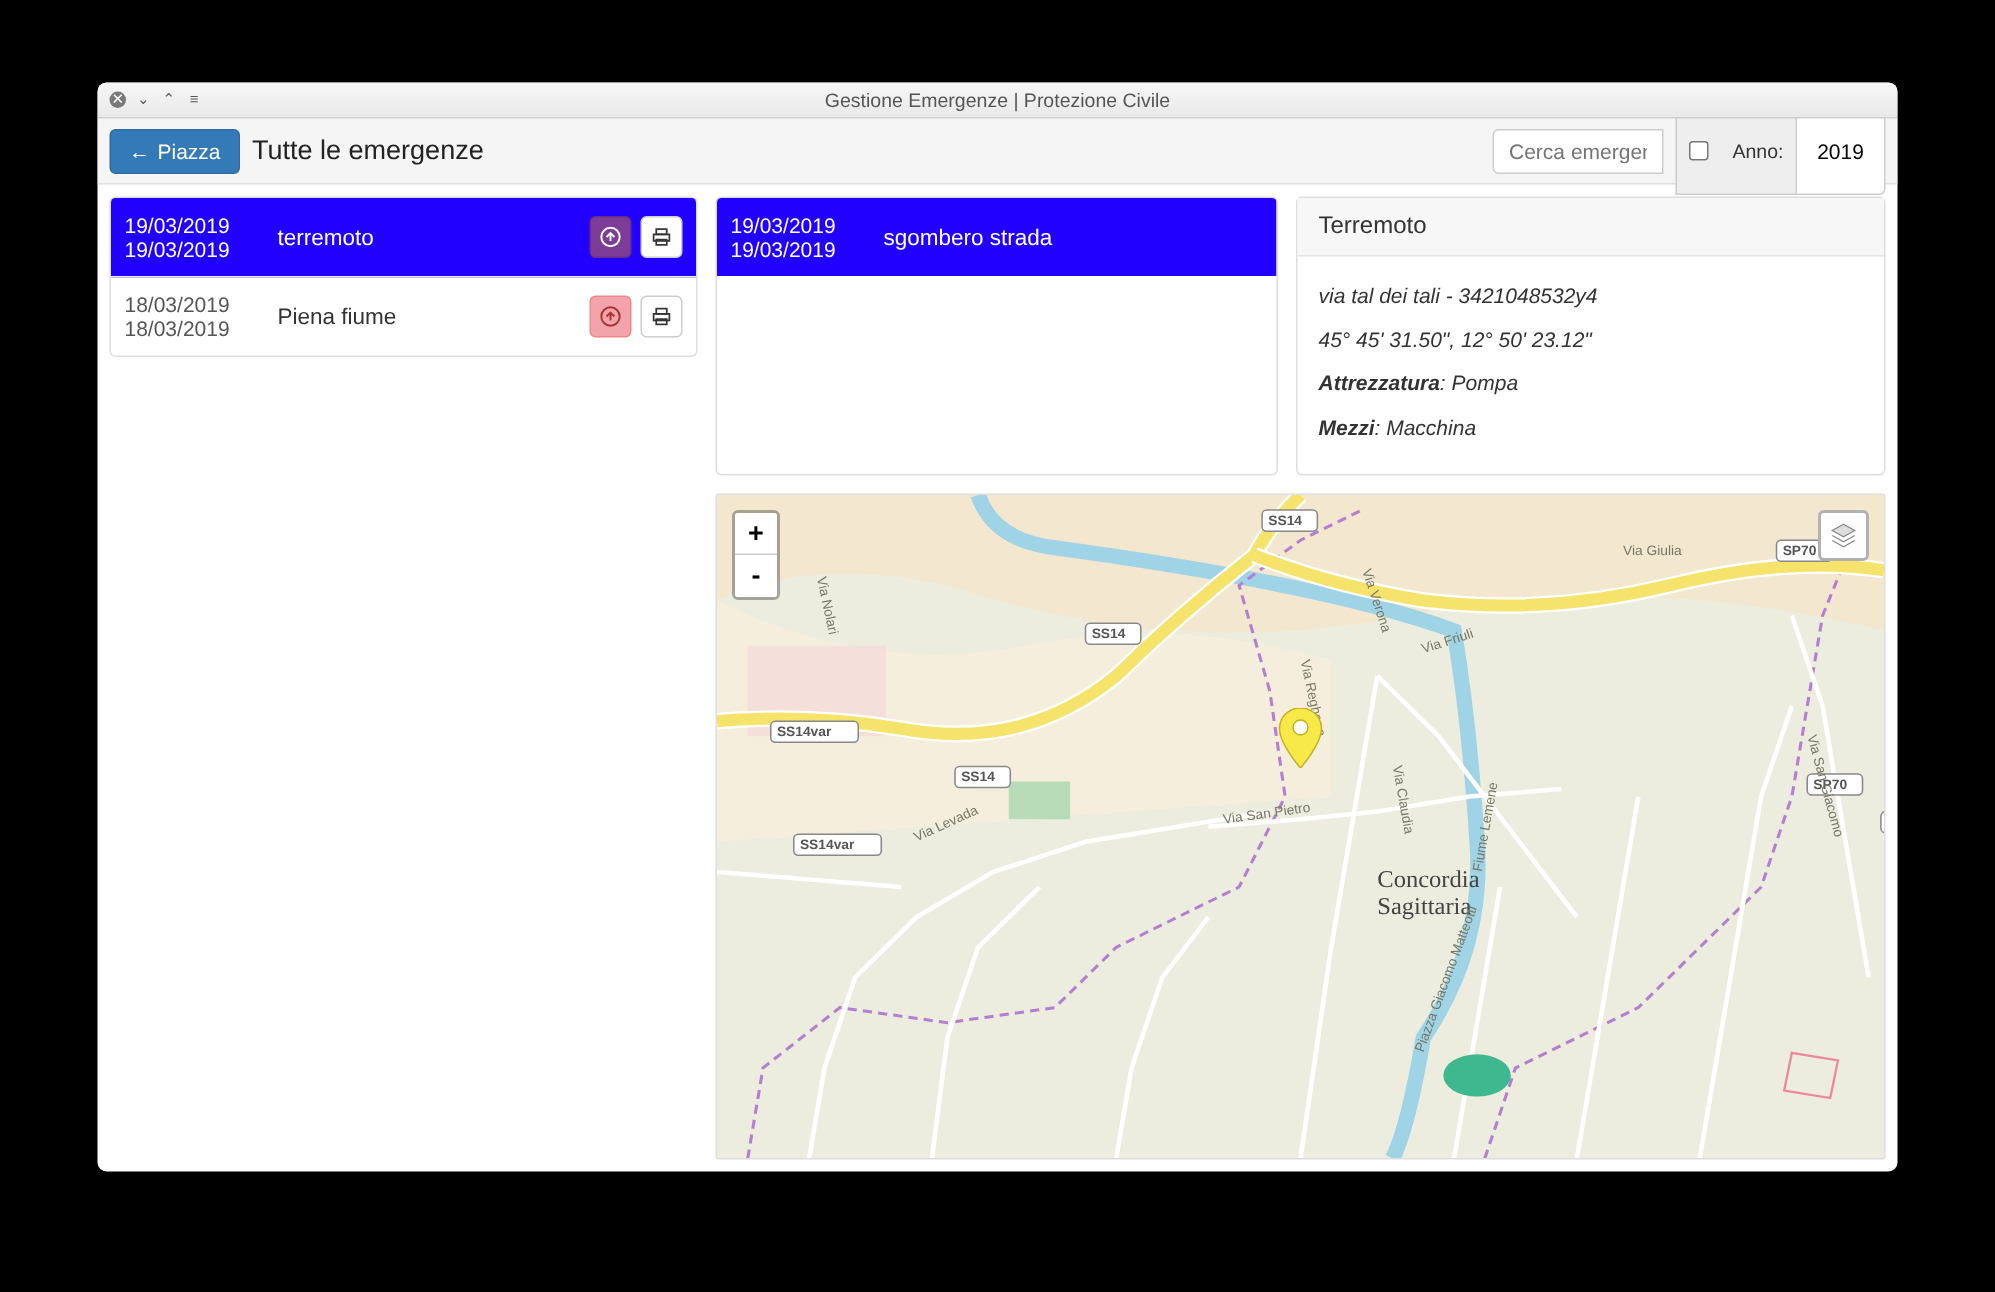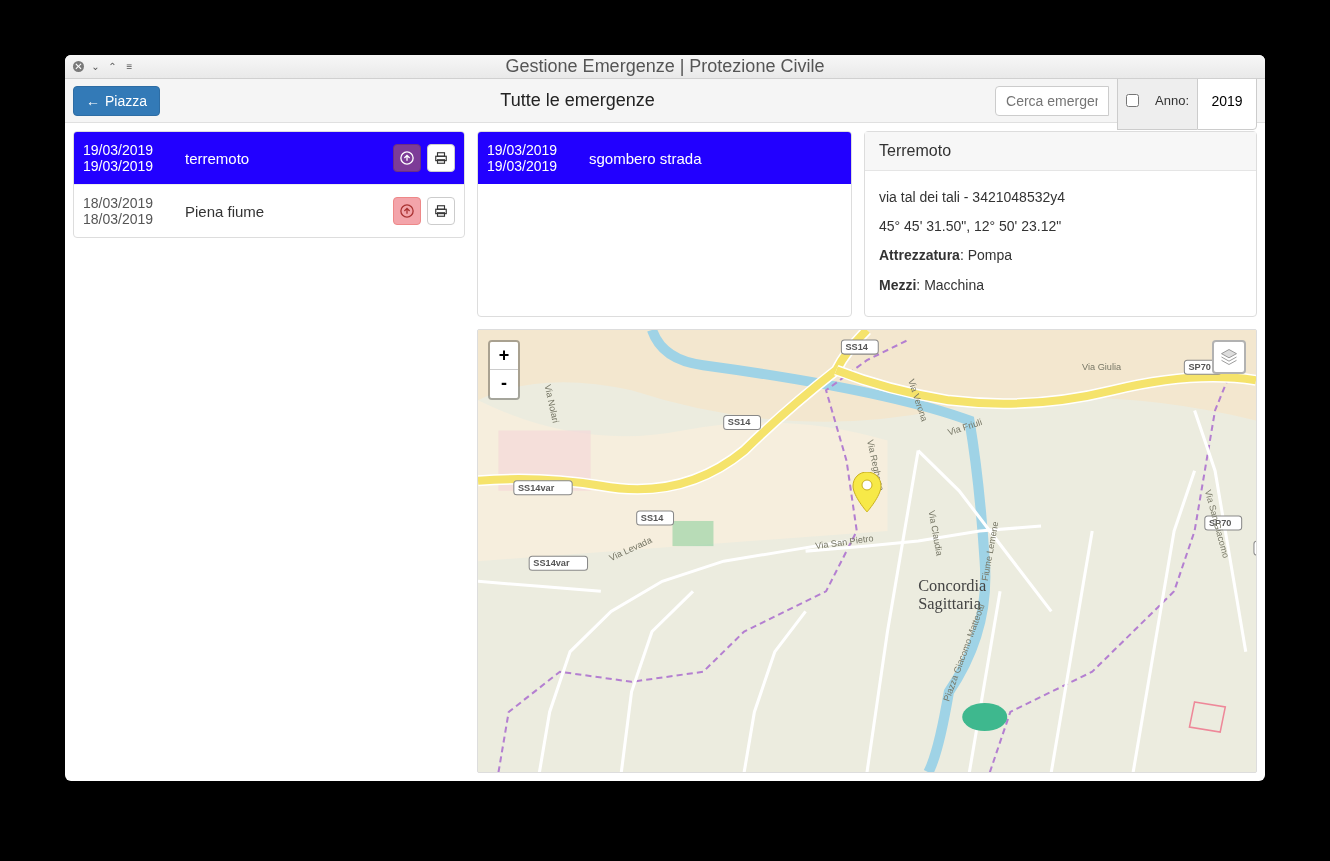--- a/index.html
+++ b/index.html
@@ -46,21 +46,21 @@
   color: #555;
   font-size: 10px;
   line-height: 1;
 }
 .tb-close { border-radius: 50%; background: #7a7a7a; color:#fff;}
 .tb-chev { font-size:10px; }
 .titlebar-title {
   position: absolute;
   left:0; right:0;
   text-align: center;
-  font-size: 18px;
+  font-size: 13px;
   color: #555;
   pointer-events: none;
 }
 .toolbar {
   height: 44px;
   background: #f5f5f5;
   border-bottom: 1px solid #e0e0e0;
   display: flex;
   align-items: center;
   padding: 0 8px;
@@ -73,21 +73,21 @@
   padding: 6px 12px;
   border-radius: 4px;
   border: 1px solid transparent;
   font-size: 14px;
   cursor: pointer;
 }
 .btn-primary { background: #337ab7; color: #fff; border-color: #2e6da4;}
 .btn-default { background: #fff; color: #333; border-color: #ccc;}
 .toolbar-title {
   flex: 1;
-  text-align: center;
+  text-align: left;
   font-size: 18px;
   color: #222;
 }
 .search-input {
   width: 114px;
   padding: 6px 10px;
   border: 1px solid #ccc;
   border-radius: 4px 0 0 4px;
   font-size: 14px;
 }
@@ -155,21 +155,21 @@
   border-radius:4px;
   background:#fff;
 }
 .detail-header {
   padding:10px 14px;
   border-bottom:1px solid #e5e5e5;
   background:#f7f7f7;
   font-size:16px;
 }
 .detail-body { padding:14px; line-height:1.8; font-size:14px;}
-.detail-body p { margin-bottom:4px;}
+.detail-body p { margin-bottom:4px;font-style:italic;}
 .map {
   flex:1;
   border:1px solid #ddd;
   border-radius:2px;
   position:relative;
   background:#e8e3d8;
   overflow:hidden;
 }
 .map-svg { position:absolute; inset:0; width:100%; height:100%;}
 .zoom-ctrl {

